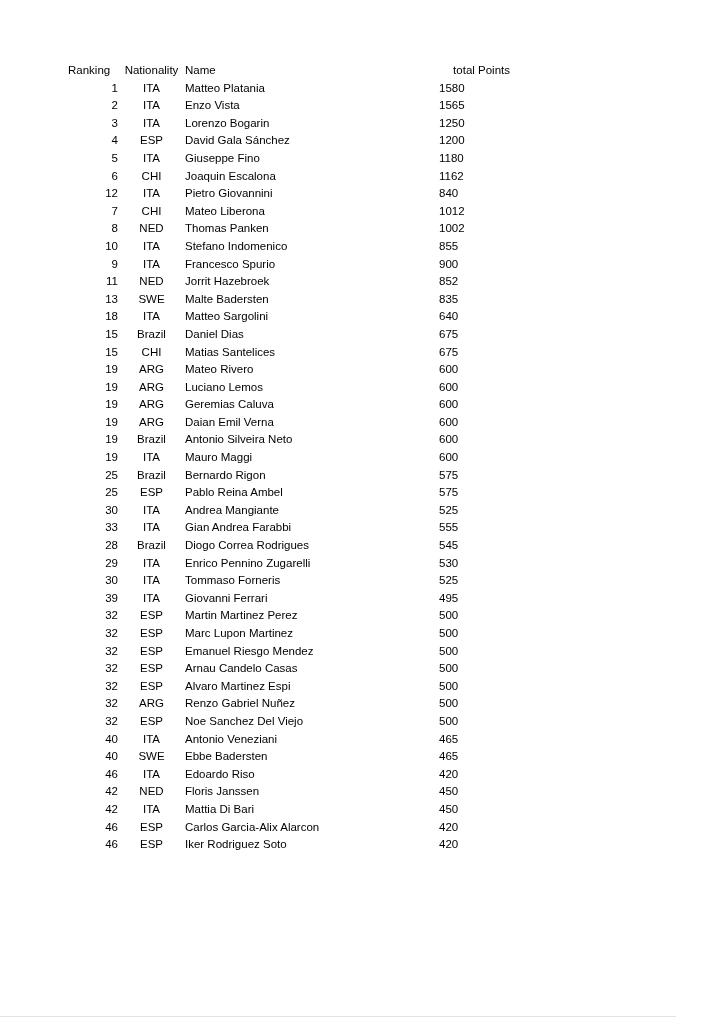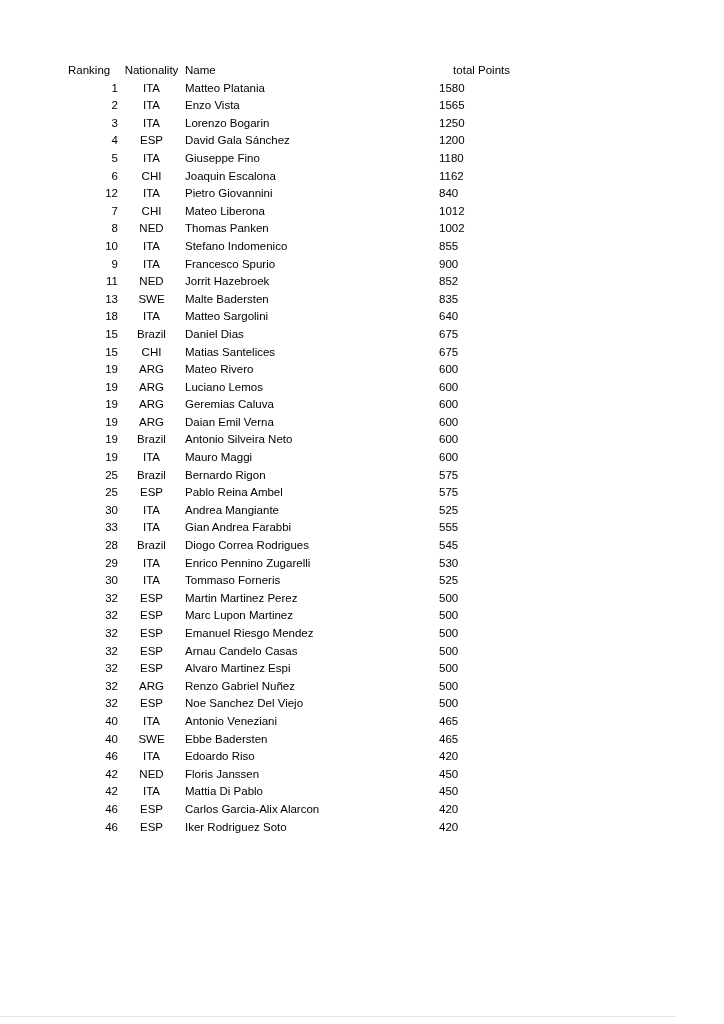--- a/index.html
+++ b/index.html
@@ -228,20 +228,26 @@
           <td class="col-name">Enrico Pennino Zugarelli</td>
           <td class="col-points">530</td>
         </tr>
         <tr>
           <td class="col-rank">30</td>
           <td class="col-nat">ITA</td>
           <td class="col-name">Tommaso Forneris</td>
           <td class="col-points">525</td>
         </tr>
         <tr>
+          <td class="col-rank">39</td>
+          <td class="col-nat">ITA</td>
+          <td class="col-name">Giovanni Ferrari</td>
+          <td class="col-points">495</td>
+        </tr>
+        <tr>
           <td class="col-rank">32</td>
           <td class="col-nat">ESP</td>
           <td class="col-name">Martin Martinez Perez</td>
           <td class="col-points">500</td>
         </tr>
         <tr>
           <td class="col-rank">32</td>
           <td class="col-nat">ESP</td>
           <td class="col-name">Marc Lupon Martinez</td>
           <td class="col-points">500</td>
@@ -296,21 +302,21 @@
         </tr>
         <tr>
           <td class="col-rank">42</td>
           <td class="col-nat">NED</td>
           <td class="col-name">Floris Janssen</td>
           <td class="col-points">450</td>
         </tr>
         <tr>
           <td class="col-rank">42</td>
           <td class="col-nat">ITA</td>
-          <td class="col-name">Mattia Di Pablo</td>
+          <td class="col-name">Mattia Di Bari</td>
           <td class="col-points">450</td>
         </tr>
         <tr>
           <td class="col-rank">46</td>
           <td class="col-nat">ESP</td>
           <td class="col-name">Carlos Garcia-Alix Alarcon</td>
           <td class="col-points">420</td>
         </tr>
         <tr>
           <td class="col-rank">46</td>

